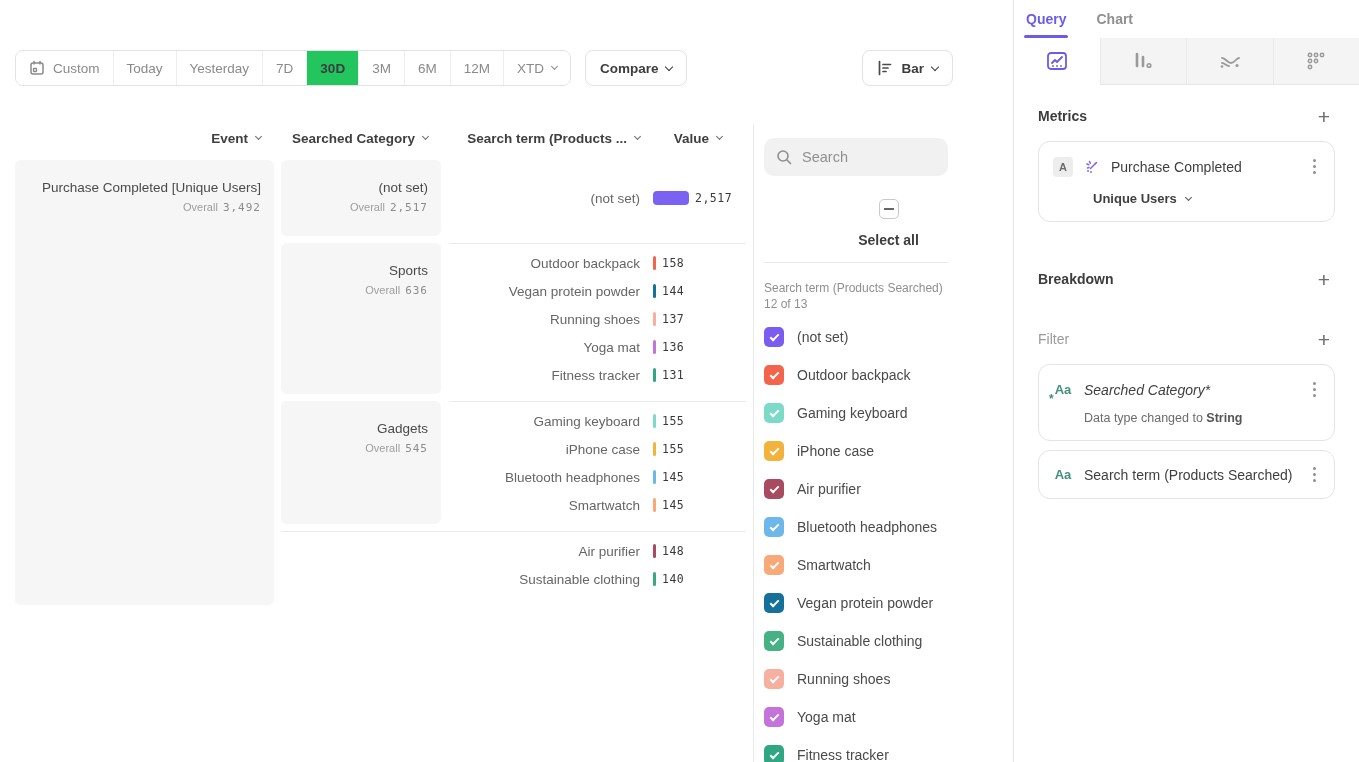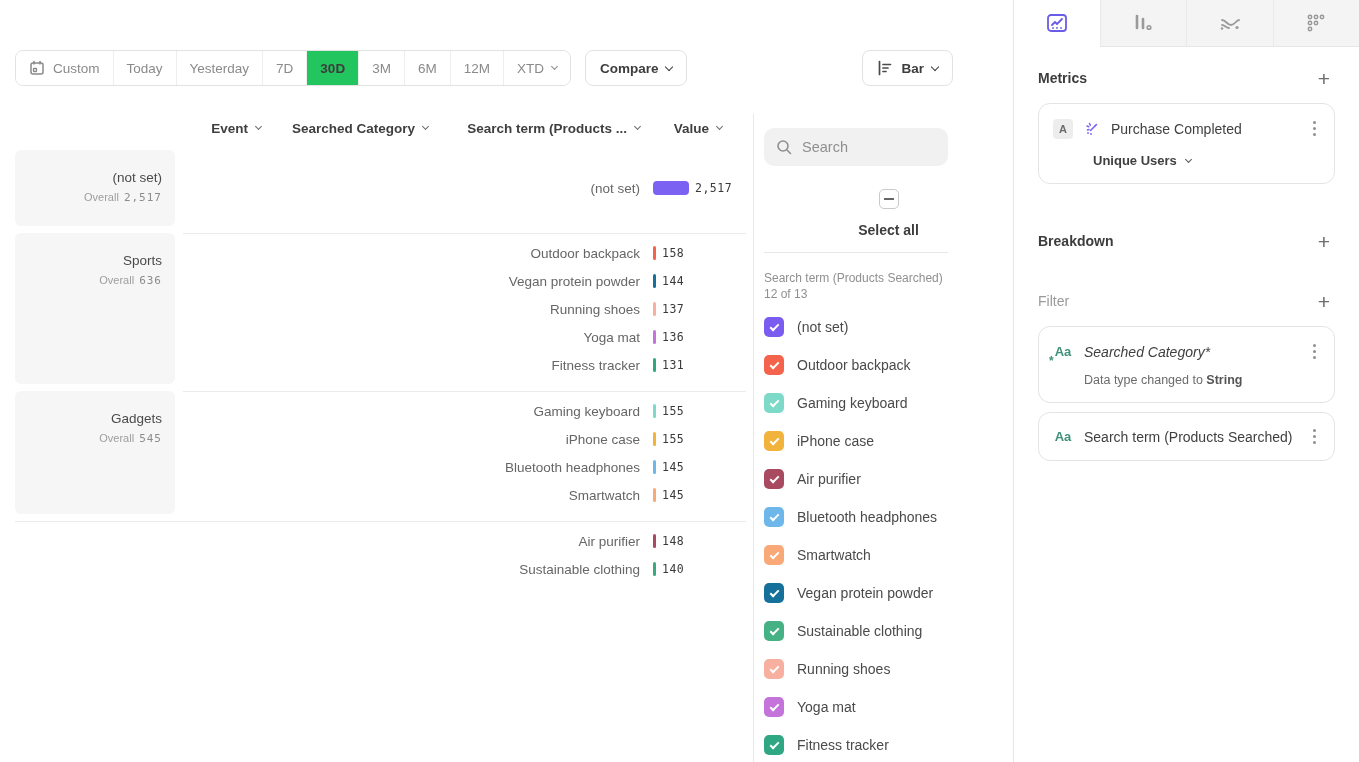--- a/index.html
+++ b/index.html
@@ -13,21 +13,21 @@
   .date-group { display:flex; align-items:stretch; height:36px; border:1px solid #e2e2e2; border-radius:8px; overflow:hidden; background:#fff; }
   .date-btn { display:flex; align-items:center; gap:8px; padding:0 13px; font-size:13.5px; color:#8a8a8a; background:#fff; border:none; border-left:1px solid #eeeeee; cursor:pointer; font-family:inherit; }
   .date-btn:first-child { border-left:none; }
   .date-btn.active { background:#22c55e; color:#3d3d3d; font-weight:bold; }
   .btn { display:flex; align-items:center; gap:8px; height:36px; padding:0 14px; border:1px solid #e2e2e2; border-radius:8px; background:#fff; font-size:13.5px; color:#3d3d3d; font-weight:bold; cursor:pointer; font-family:inherit; }
   .compare-btn { margin-left:14px; }
   .spacer { flex:1; }
   .chev { display:inline-block; width:6px; height:6px; border-right:1.6px solid currentColor; border-bottom:1.6px solid currentColor; transform:rotate(45deg); margin-top:-3px; }
   .chev.sm { width:5px; height:5px; }
 
-  .content-row { flex:1; display:flex; margin-top:28px; min-height:0; }
+  .content-row { flex:1; display:flex; margin-top:38px; min-height:0; }
   .table-wrap { flex:1; min-width:0; padding:0 7px 0 15px; }
 
   .header-row { display:flex; align-items:center; height:28px; margin-bottom:8px; font-size:13.5px; font-weight:bold; color:#3f3f3f; }
   .h-cell { display:flex; align-items:center; justify-content:flex-end; gap:8px; padding-right:13px; color:#3f3f3f; }
   .h-event { width:259px; margin-right:7px; }
   .h-cat { width:160px; margin-right:8px; }
   .h-term { flex:1;text-align:right; }
   .h-value { width:93px; padding-right:24px;align-items:center; }
   .h-cell .chev { color:#6b6b6b; }
 
@@ -188,20 +188,28 @@
             <span>Search term (Products ...</span>
             <span class="chev sm"></span>
           </div>
           <div class="h-cell h-value">
             <span>Value</span>
             <span class="chev sm"></span>
           </div>
         </div>
 
         <div class="table-body">
+          <div class="event-col">
+            <div class="gray-cell event-cell">
+              <div class="cell-label">Purchase Completed [Unique Users]</div>
+              <div class="overall-row">
+                <span>Overall</span><span class="overall-val">3,492</span>
+              </div>
+            </div>
+          </div>
           <div class="groups">
               <div class="group">
                 <div class="gray-cell cat-cell">
                   <div class="cell-label">(not set)</div>
                   <div class="overall-row"><span>Overall</span><span class="overall-val">2,517</span></div>
                 </div>
                 <div class="rows">
                   <div class="term-row">
                     <span class="term-label">(not set)</span>
                     <span class="bar-area">
@@ -406,20 +414,28 @@
           </div>
         <div class="show-all">
           <span class="chev sm"></span>
           <span>Show all (13)</span>
         </div>
       </div>
     </div>
   </div>
 
   <div class="sidebar">
+    <div class="top-tabs">
+      <div class="top-tab active">
+          <span>Query</span>
+        </div>
+      <div class="top-tab">
+          <span>Chart</span>
+        </div>
+    </div>
 
     <div class="icon-tabs">
       <div class="icon-tab active">
         <span>
           <svg width="22" height="20" viewBox="0 0 22 20">
               <rect x="2" y="2" width="18" height="16" rx="3" fill="none" stroke="#6a5ce8" stroke-width="1.8"></rect>
               <polyline points="6,12 9,9 11,11 16,6" fill="none" stroke="#6a5ce8" stroke-width="1.8" stroke-linecap="round" stroke-linejoin="round"></polyline>
               <g fill="#6a5ce8">
                 <circle cx="7" cy="15" r="0.9"></circle>
                 <circle cx="11" cy="15" r="0.9"></circle>

